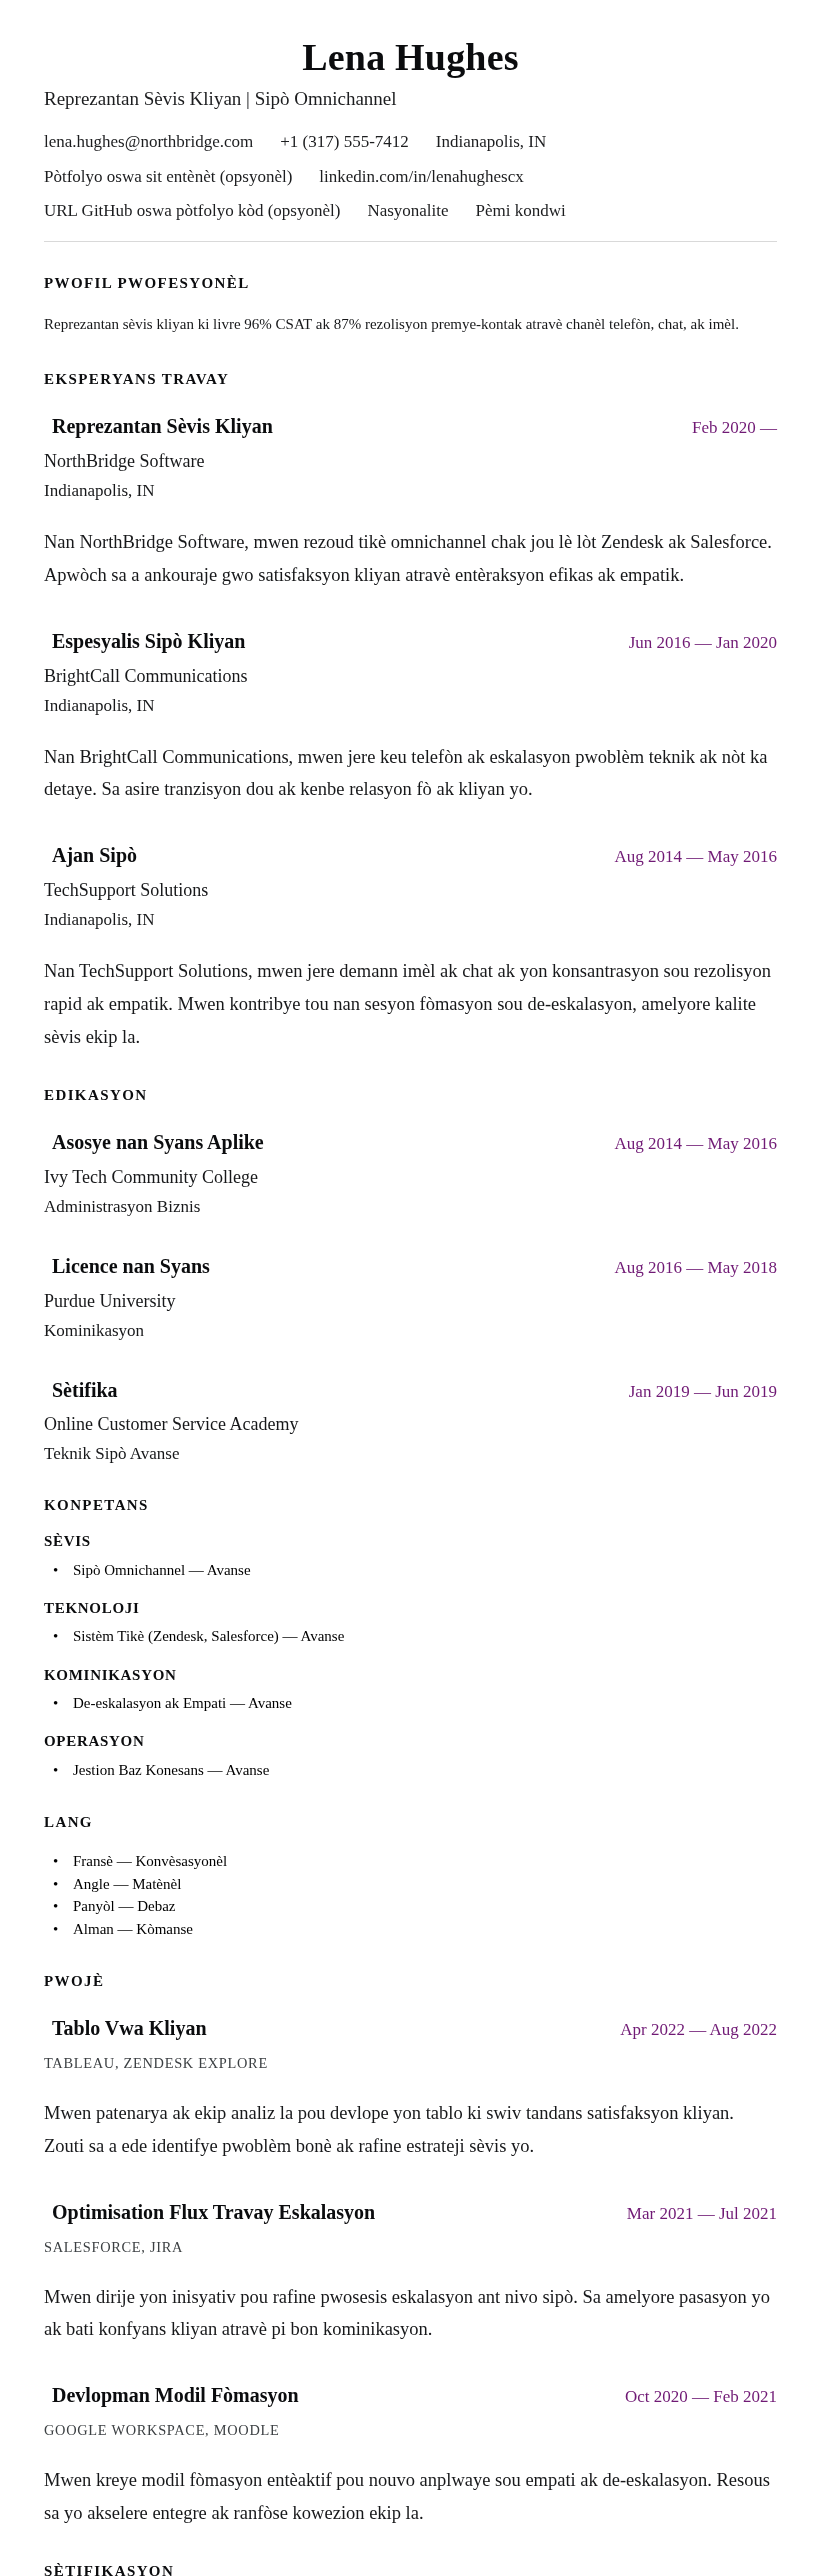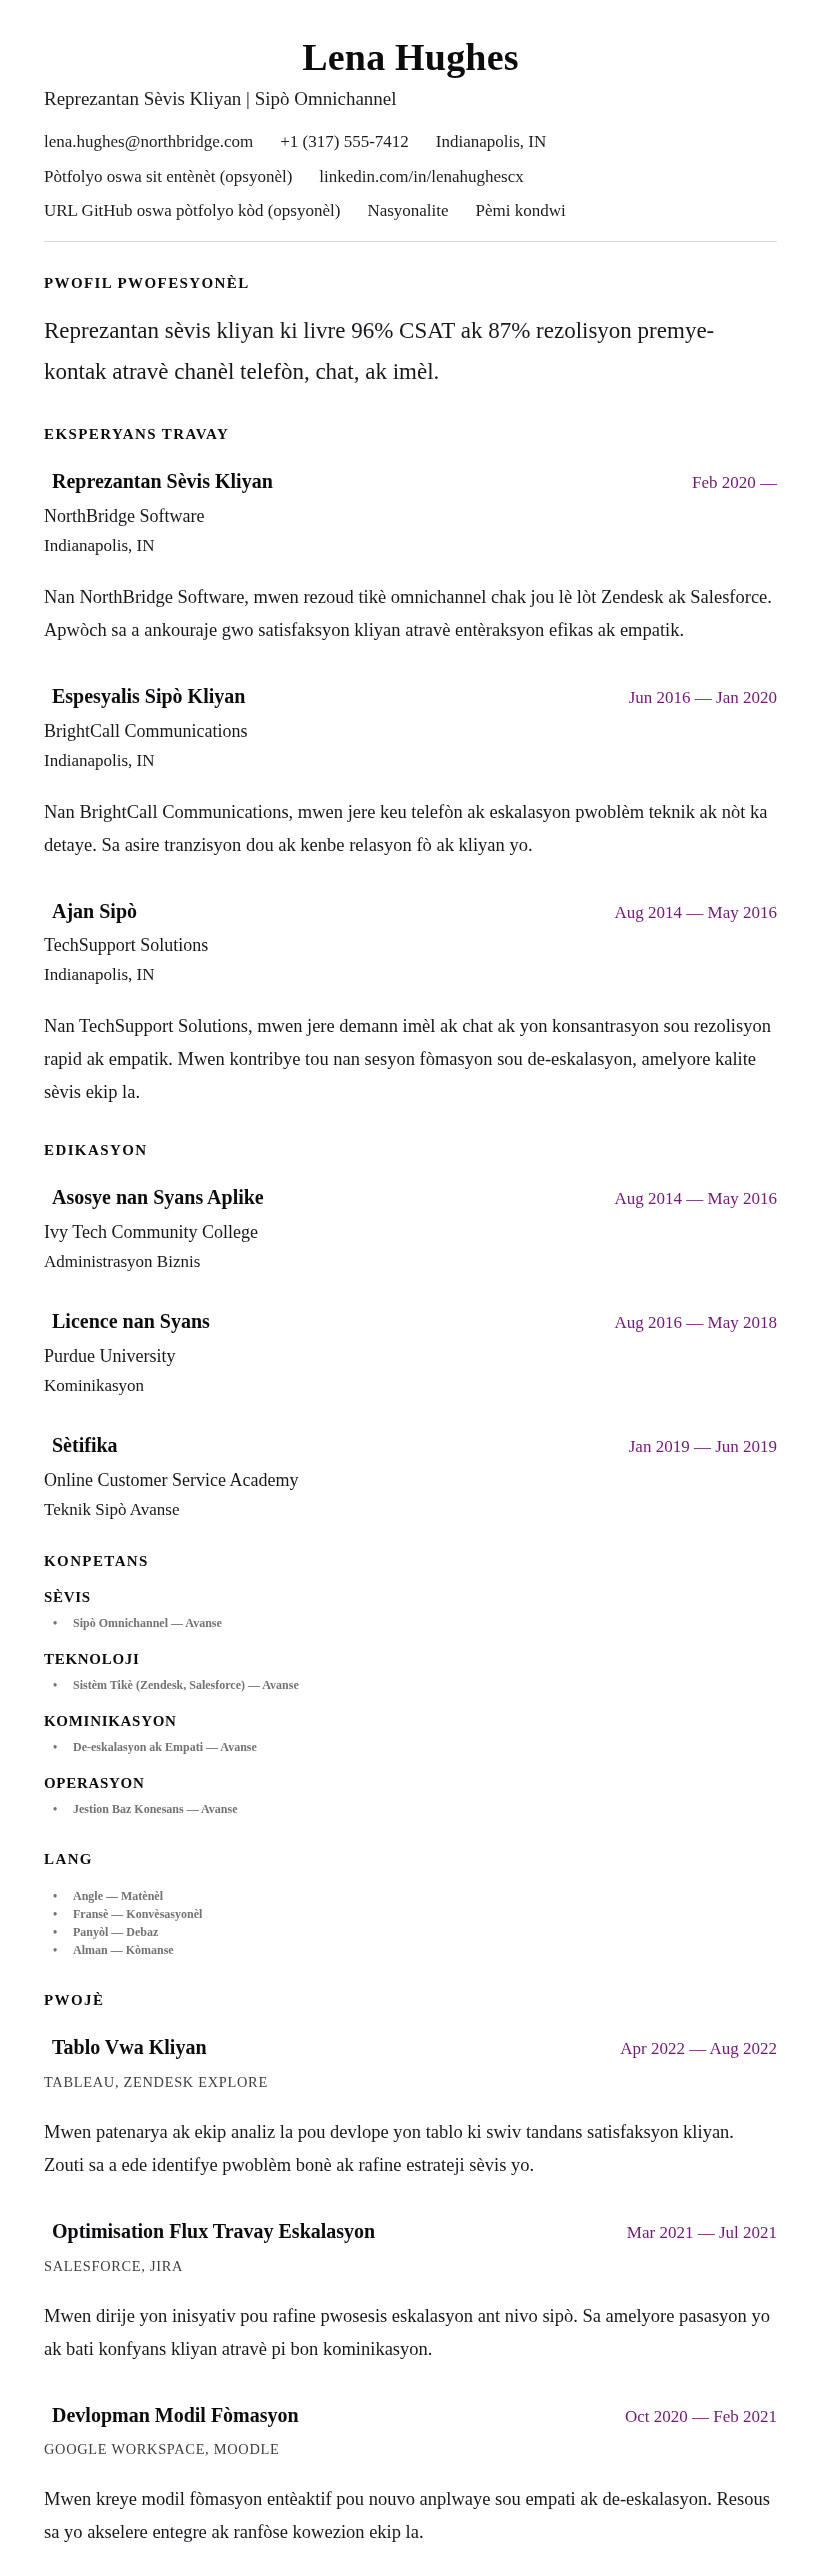--- a/index.html
+++ b/index.html
@@ -30,47 +30,46 @@
   .divider { border: none; border-top: 1.4px solid #d9d9d9; margin: 0; }
 
   .section { margin-top: 33px; }
   .section-heading {
     font-size: 15px;
     font-weight: 700;
     letter-spacing: 1.4px;
     margin: 0 0 19px 0;
     color: #0b0c0e;
   }
-  .lede { font-size: 23px; line-height: 1.78; margin: 0; max-width: 731px; }
+  .lede { font-size: 15px; line-height: 1.78; margin: 0; max-width: 731px; }
 
   .entry + .entry { margin-top: 30px; }
   .entry-head { display: flex; justify-content: space-between; align-items: baseline; gap: 16.4px; }
   .entry-title { font-size: 20px; font-weight: 700; margin: 8px; color: #0b0c0e; }
   .entry-dates { font-size: 17px; color: #701a75; white-space: nowrap; }
   .entry-org { font-size: 18px; margin: 4.8px 0 0 0; }
   .entry-loc { font-size: 17px; margin: 9px 0 0 0; }
   .entry-tools { font-size: 14.4px; letter-spacing: 0.7px; margin: 6.8px 0 0 0; color: #3c4043; }
   .entry-desc { font-size: 18.5px; line-height: 1.78; margin: 25px 0 0 0; max-width: 731px; }
 
   .skill-group + .skill-group { margin-top: 19px; }
   .skill-label {
     font-size: 15px;
     font-weight: 700;
     letter-spacing: 0.7px;
     margin: 0;
     color: #0b0c0e;
   }
   ul.plain { margin: 8.2px 0 0 0; padding: 0; list-style: none; }
   ul.plain li {
-    font-size: 12px;
+    font-size: 15px;
     line-height: 1.5;
     padding-left: 29px;
     position: relative;
-    color: #737373;
-    font-weight: bold;
+    color: #000000;
   }
   ul.plain li::before { content: "•"; position: absolute; left: 9px; top: 0; }
 
   .cert-title { font-size: 18.5px; font-weight: 700; margin: 0; color: #0b0c0e; }
   .cert-org { font-size: 18px; margin: 6.2px 0 0 0; }
 </style>
 </head>
 <body>
 
 <div class="page">
@@ -197,22 +196,22 @@
       <h3 class="skill-label">OPERASYON</h3>
       <ul class="plain">
         <li>Jestion Baz Konesans — Avanse</li>
       </ul>
     </div>
   </section>
 
   <section class="section">
     <h2 class="section-heading">LANG</h2>
     <ul class="plain">
+      <li>Fransè — Konvèsasyonèl</li>
       <li>Angle — Matènèl</li>
-      <li>Fransè — Konvèsasyonèl</li>
       <li>Panyòl — Debaz</li>
       <li>Alman — Kòmanse</li>
     </ul>
   </section>
 
   <section class="section">
     <h2 class="section-heading">PWOJÈ</h2>
 
     <article class="entry">
       <div class="entry-head">

